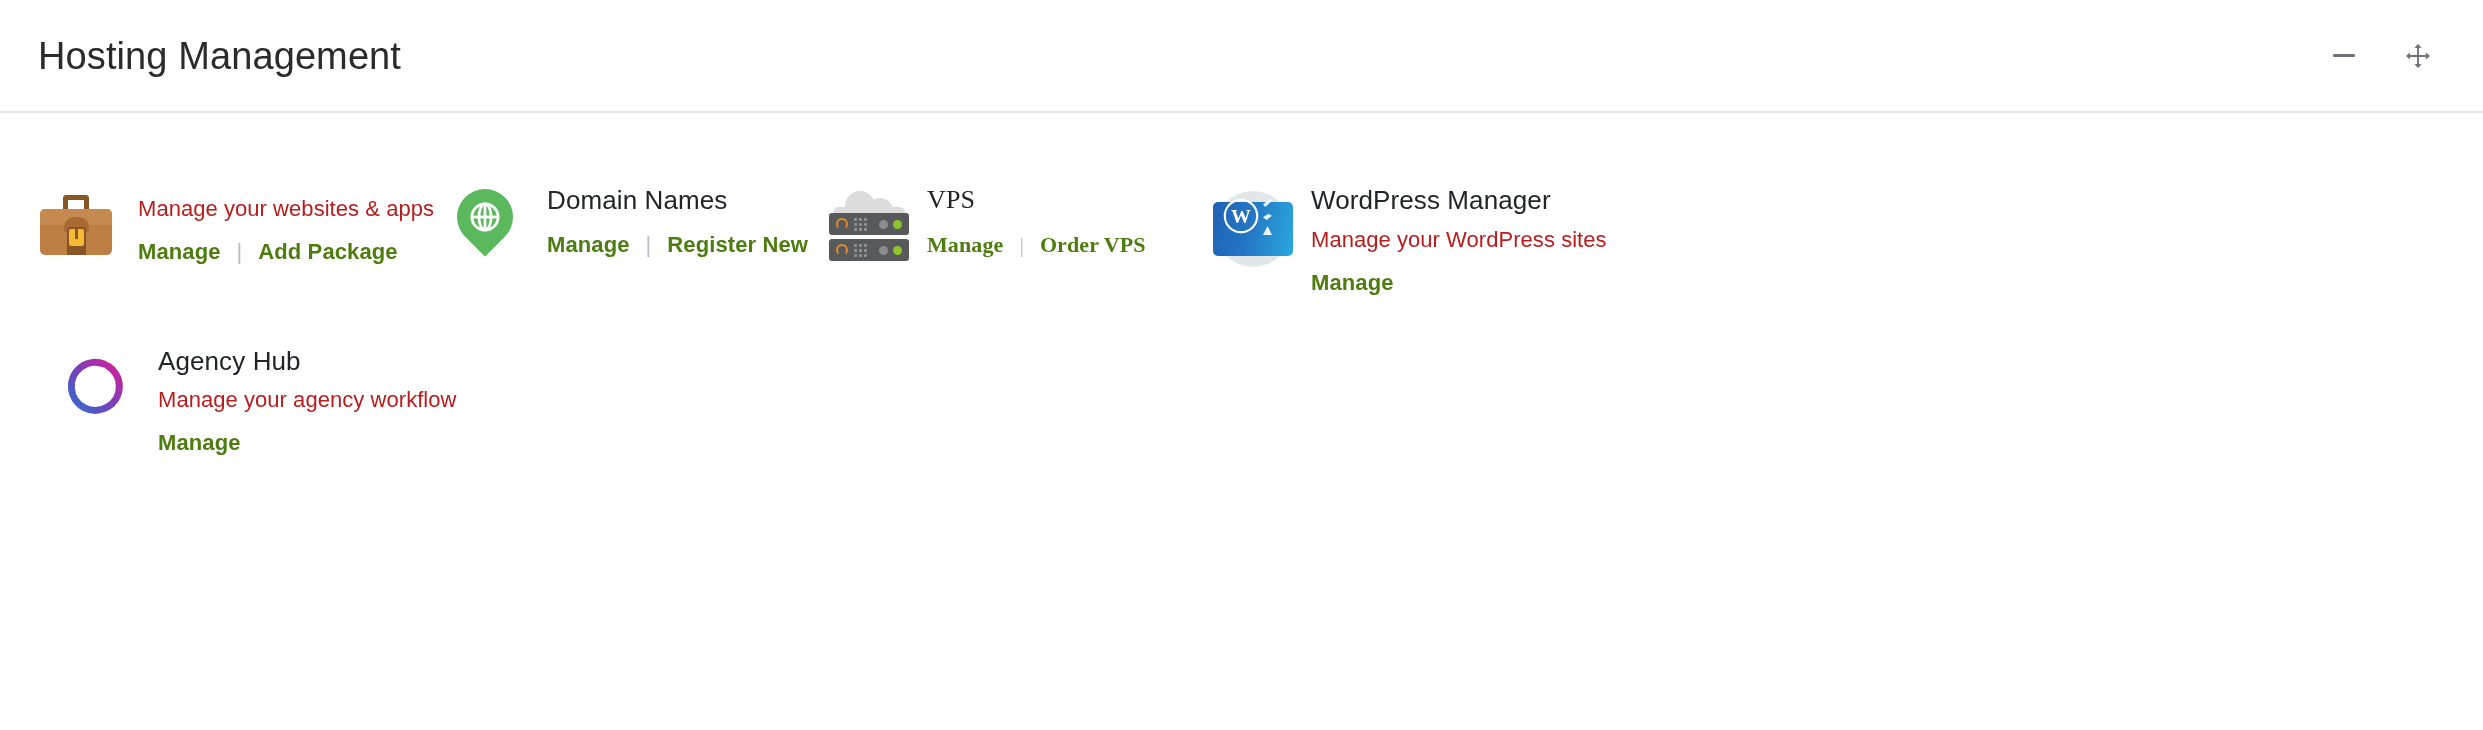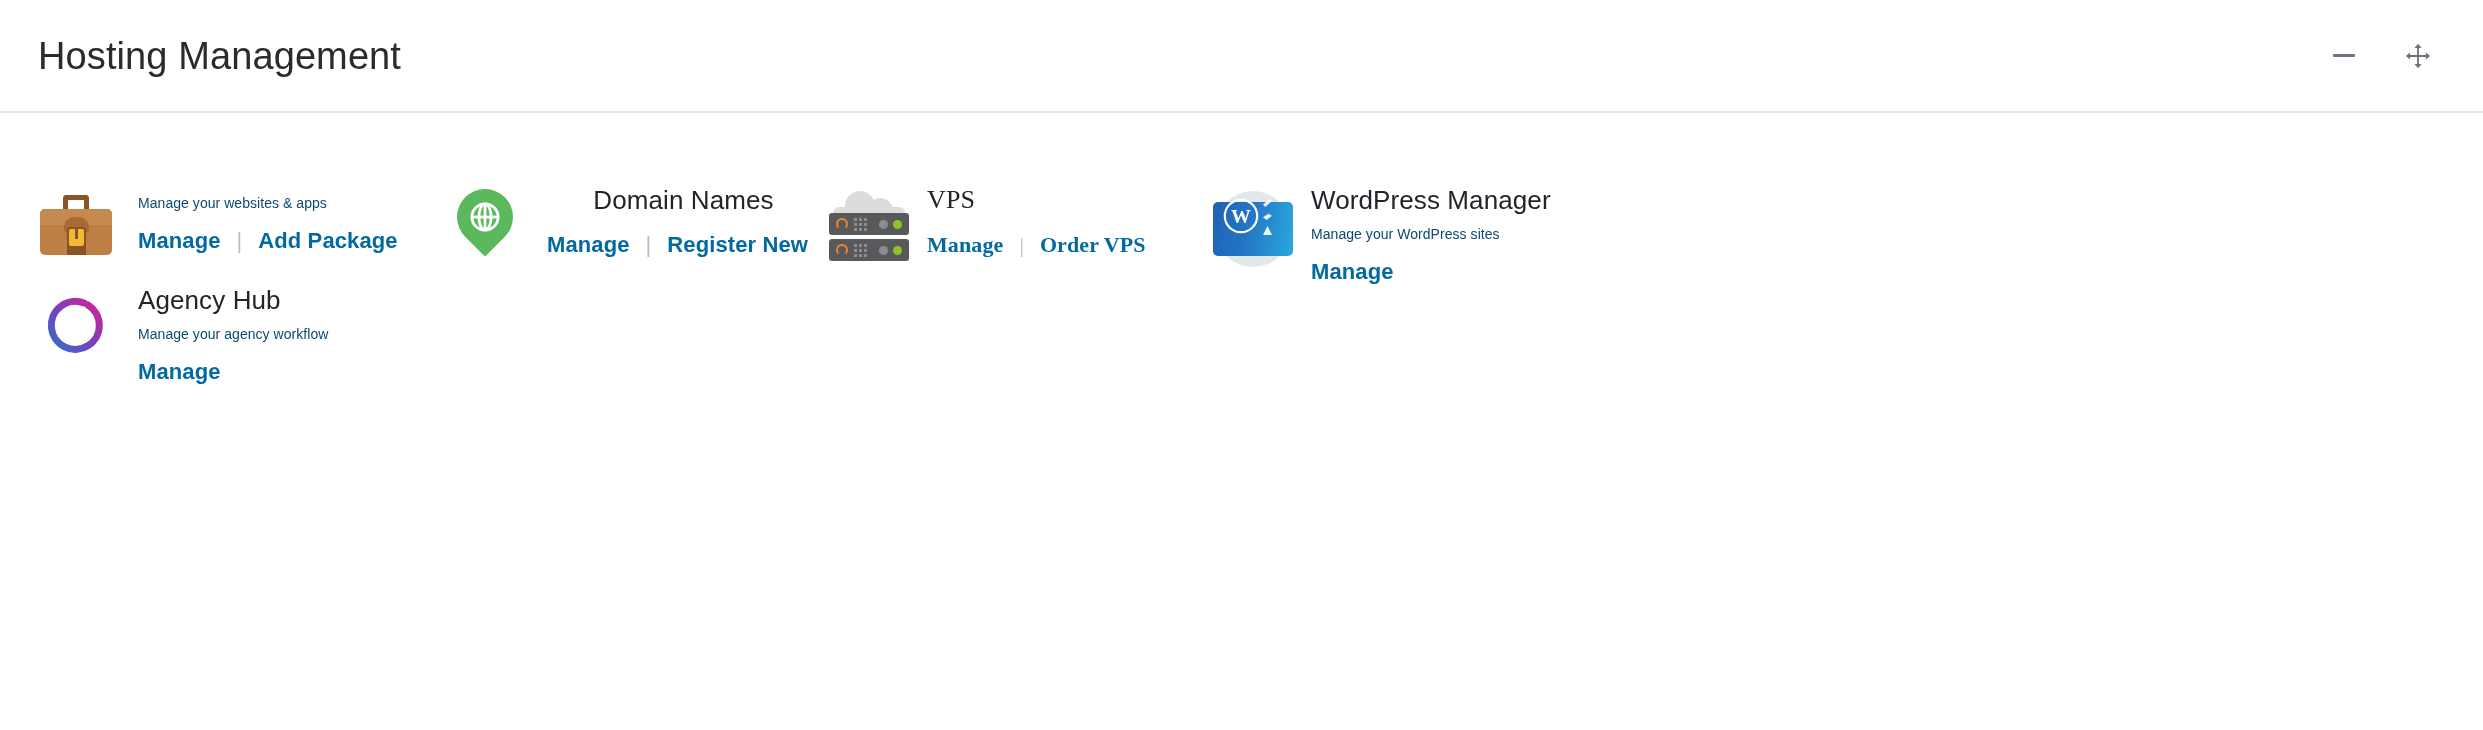--- a/index.html
+++ b/index.html
@@ -70,30 +70,32 @@
   .cards-area {
     padding: 72px 0 0 0;
   }
 
   .cards-row {
     display: flex;
     align-items: flex-start;
   }
 
   .cards-row + .cards-row {
+    margin-top: 50px;
+    padding-left: 20px;
   }
 
   .card {
     display: flex;
     align-items: flex-start;
     gap: 26px;
   }
 
   .card-1 { width: 440px; padding-left: 40px; }
-  .card-2 { width: 380px; padding-left: 9px; text-align: center; }
+  .card-2 { width: 380px; padding-left: 9px; }
   .card-3 { width: 385px; padding-left: 9px; font-family: Liberation Serif, serif; }
   .card-4 { width: 500px; padding-left: 8px; }
 
   .card-icon {
     flex: 0 0 auto;
     width: 72px;
     height: 82px;
     position: relative;
     display: flex;
     align-items: flex-start;
@@ -106,38 +108,38 @@
   .card-title {
     font-size: 26px;
     font-weight: 400;
     color: #22242a;
     line-height: 1.18;
     letter-spacing: 0.1px;
   }
 
   .card-desc {
     margin-top: 9px;
-    font-size: 14px;
+    font-size: 22px;
     font-weight: 400;
-    color: #0c4a6e;
+    color: #b91c1c;
     line-height: 1.32;
     letter-spacing: 0.05px;
   }
 
   .card-links {
     margin-top: 16px;
     display: flex;
     align-items: center;
     font-size: 22px;
     font-weight: 700;
     letter-spacing: 0.1px;
   }
 
   .card-link {
-    color: #0369a1;
+    color: #4d7c0f;
     text-decoration: none;
     cursor: pointer;
     white-space: nowrap;
   }
 
   .link-sep {
     color: #b9bcc2;
     font-weight: 400;
     padding: 0 16px;
     user-select: none;

